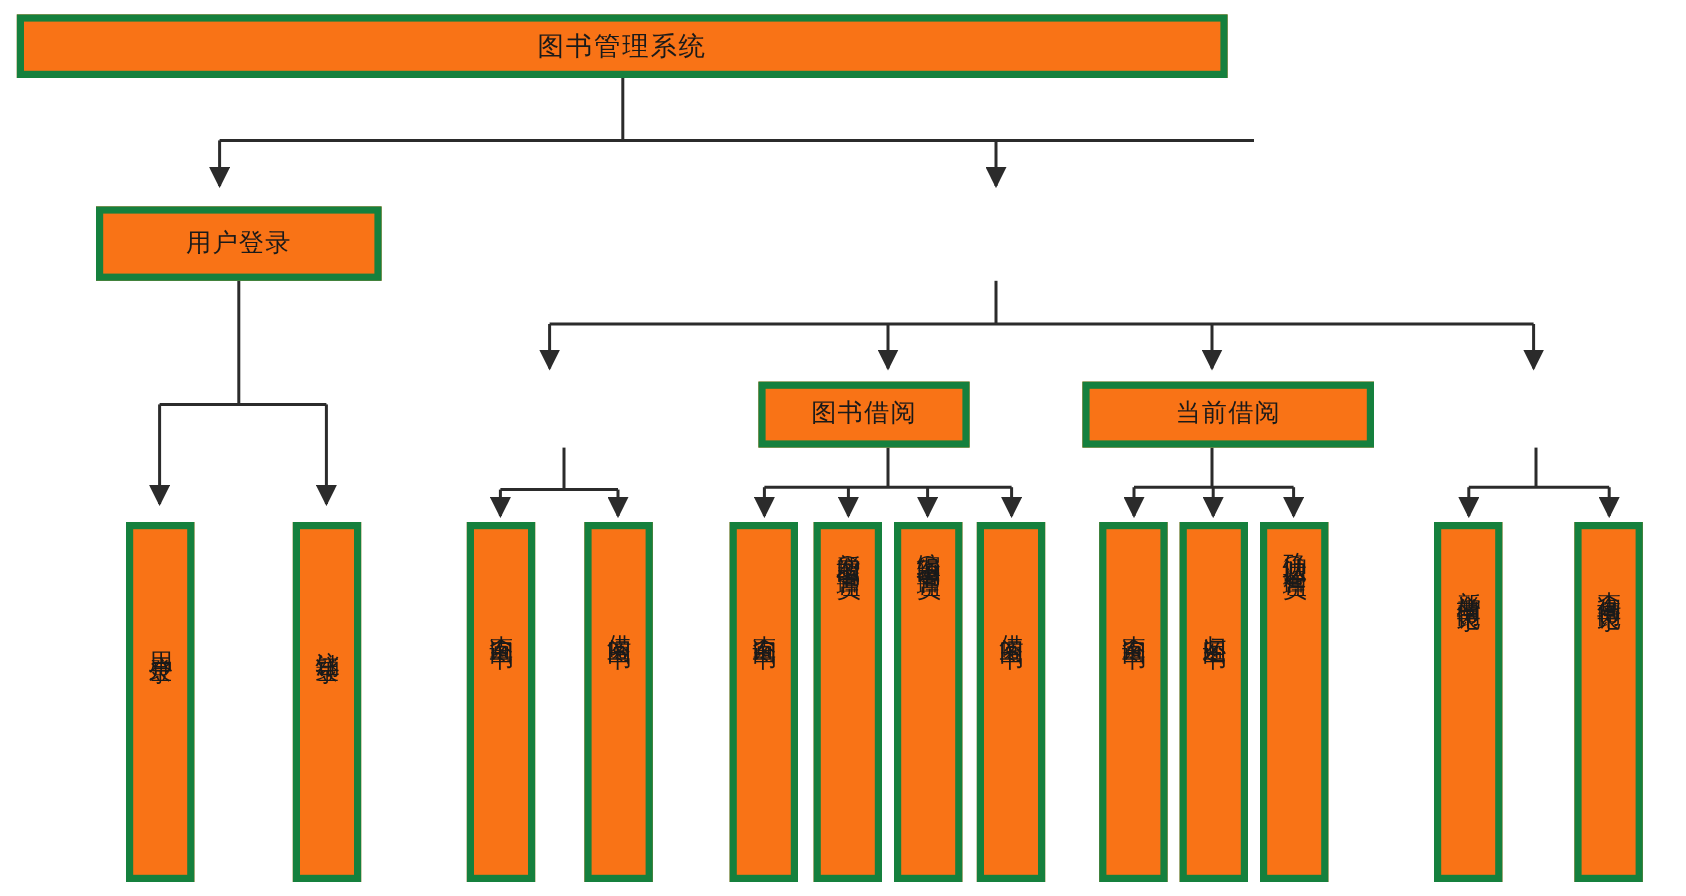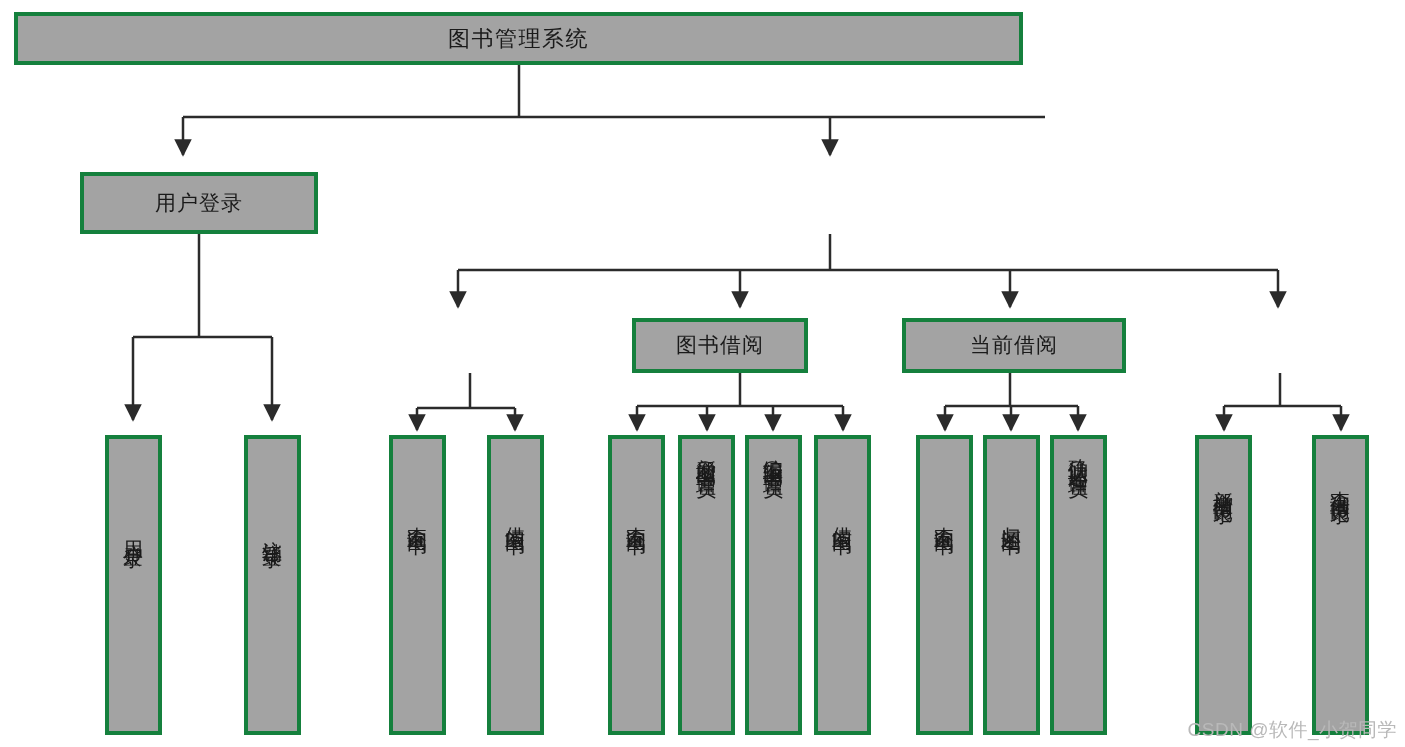--- a/index.html
+++ b/index.html
@@ -22,22 +22,22 @@
   #connectors {
     position: absolute;
     left: 0;
     top: 0;
     width: 1405px;
     height: 747px;
   }
   .node {
     position: absolute;
     box-sizing: border-box;
-    border: 4px solid #15803d;
-    background: #a3a3a3;
+    border: 6px solid #15803d;
+    background: #f97316;
     display: flex;
     align-items: center;
     justify-content: center;
     color: #1a1a1a;
   }
   .node-label {
     display: block;
     text-align: center;
     line-height: 1.18;
     white-space: pre-line;
@@ -135,21 +135,21 @@
     <span class="node-label">图书管理系统</span>
   </div>
 
   <div class="node horiz" style="left:80px; top:172px; width:238px; height:62px;">
     <span class="node-label">用户登录</span>
   </div>
 
   <div class="node horiz" style="left:632px; top:318px; width:176px; height:55px;">
     <span class="node-label">图书借阅</span>
   </div>
-  <div class="node horiz" style="left:902px; top:318px; width:224px; height:55px;">
+  <div class="node horiz" style="left:902px; top:318px; width:243px; height:55px;">
     <span class="node-label">当前借阅</span>
   </div>
 
   <div class="node vert" style="left:105px; top:435px; width:57px; height:300px; padding-top:86px;">
     <span class="node-label">用户登录</span>
   </div>
   <div class="node vert" style="left:244px; top:435px; width:57px; height:300px; padding-top:86px;">
     <span class="node-label">注销登录</span>
   </div>
 
@@ -183,15 +183,14 @@
     <span class="node-label">确认归还（管理员）</span>
   </div>
 
   <div class="node vert" style="left:1195px; top:435px; width:57px; height:300px; padding-top:36px;">
     <span class="node-label">新增借阅记录</span>
   </div>
   <div class="node vert" style="left:1312px; top:435px; width:57px; height:300px; padding-top:36px;">
     <span class="node-label">查询借阅记录</span>
   </div>
 
-  <div id="watermark">CSDN @软件_小贺同学</div>
 
 </div>
 
 </body></html>

